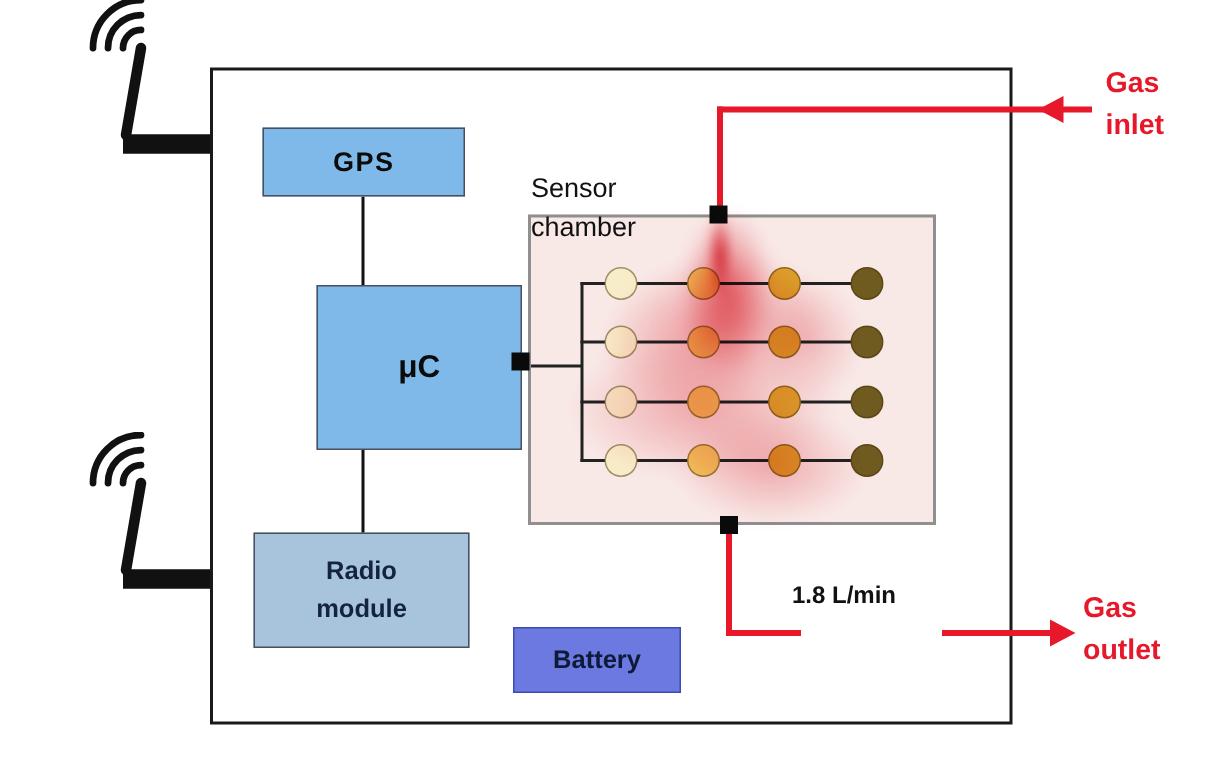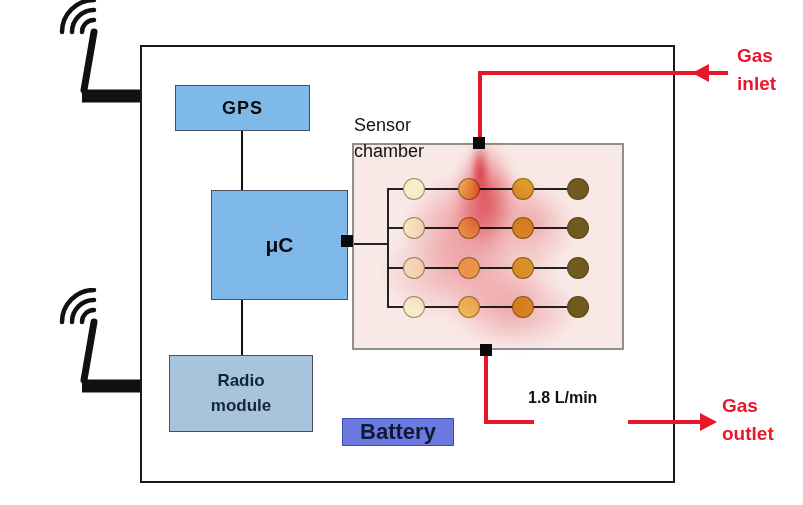--- a/index.html
+++ b/index.html
@@ -6,21 +6,21 @@
   body { font-family: "Liberation Sans", sans-serif; background: #ffffff; }
   .stage { position: relative; width: 803px; height: 505px; background: #ffffff; overflow: hidden; }
 
   .enclosure { position: absolute; left: 140px; top: 45px; width: 535px; height: 438px; border: 2px solid #1a1a1a; background: #ffffff; }
 
   .block { position: absolute; display: flex; align-items: center; justify-content: center; text-align: center; border: 1.5px solid #47505c; font-weight: 700; color: #0b0b0b; }
   #gps     { left: 175px; top: 85px;  width: 135px; height: 46px;  font-size: 18px; letter-spacing: 1px; }
   #mc      { left: 175px; top: 190px; width: 137px; height: 110px; font-size: 21px; }
   #radio   { left: 169px; top: 355px; width: 144px; height: 77px;  font-size: 17px; line-height: 1.45; }
   #radio span { display: block; width: 82px; }
-  #battery { left: 342px; top: 418px; width: 112px; height: 28px;  font-size: 22px; border-color: #3c4db0; }
+  #battery { left: 342px; top: 418px; width: 112px; height: 44px;  font-size: 17px; border-color: #3c4db0; }
   #pump    { left: 530px; top: 400px; width: 100px; height: 45px;  font-size: 17px; }
 
   .wire { position: absolute; background: #111; }
   #wire-gps-mc     { left: 241px; top: 131px; width: 2px;  height: 60px; }
   #wire-mc-radio   { left: 241px; top: 300px; width: 2px;  height: 56px; }
   #wire-mc-chamber { left: 312px; top: 241px; width: 41px; height: 2px; }
 
   .pipe { position: absolute; background: #E8182B; }
   #pipe-inlet-h   { left: 478px; top: 71px;  width: 250px; height: 4px; }
   #pipe-inlet-v   { left: 478px; top: 71px;  width: 4px;   height: 74px; }

